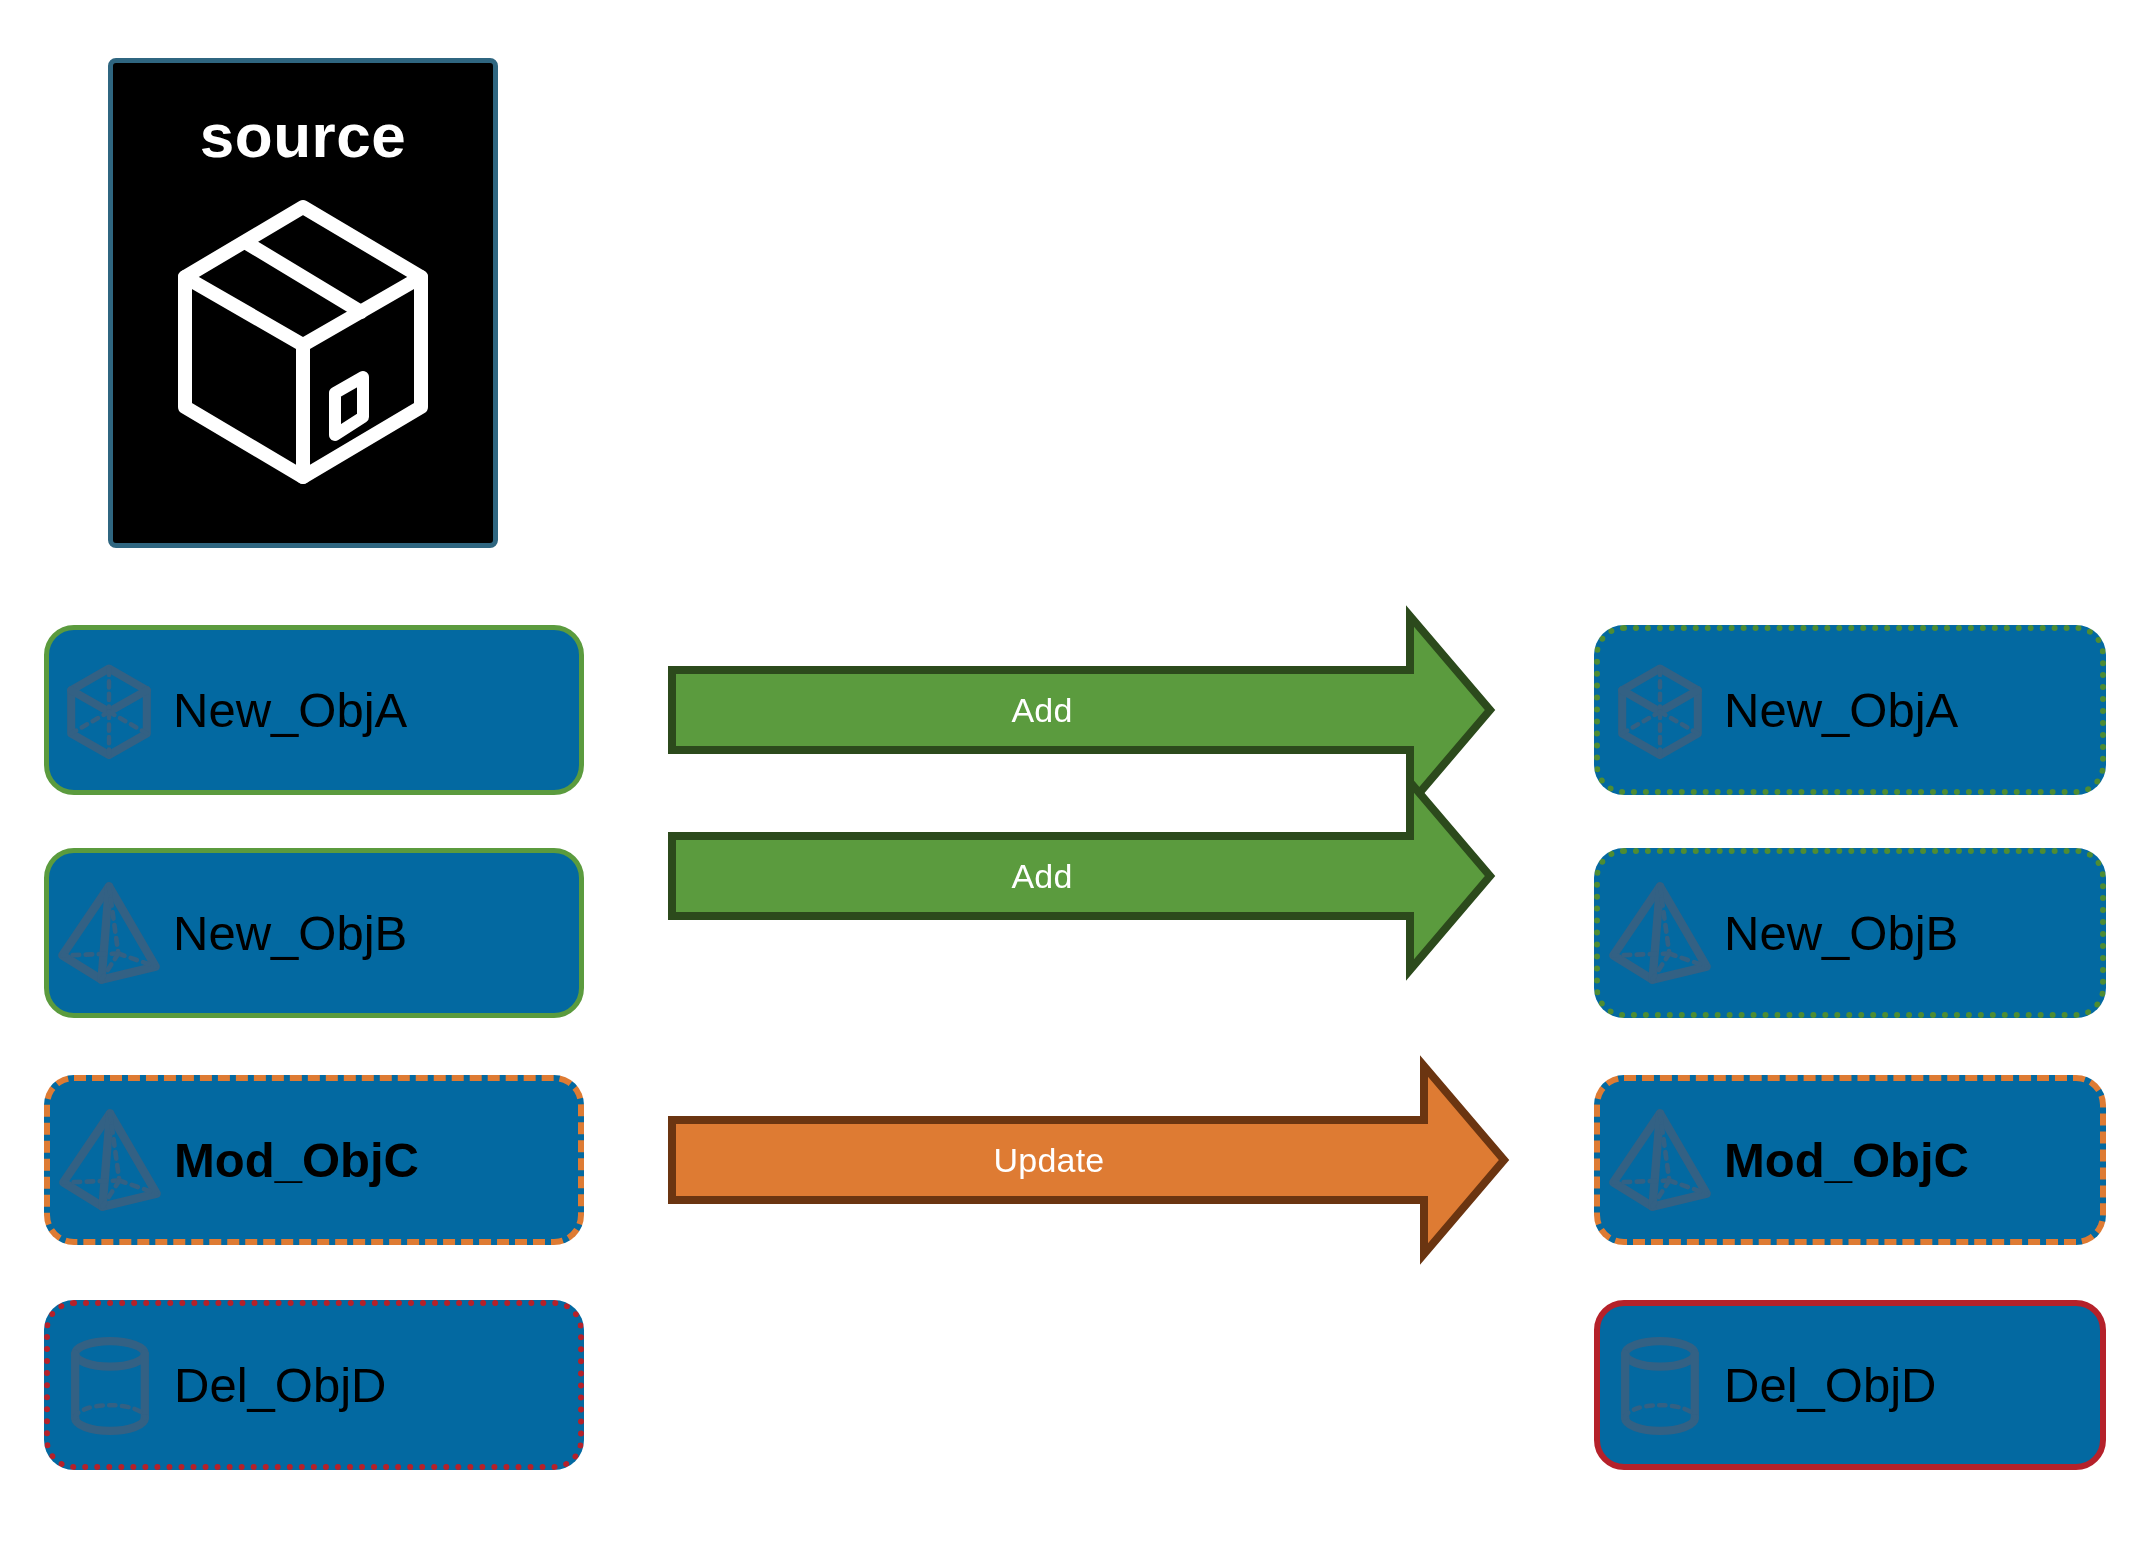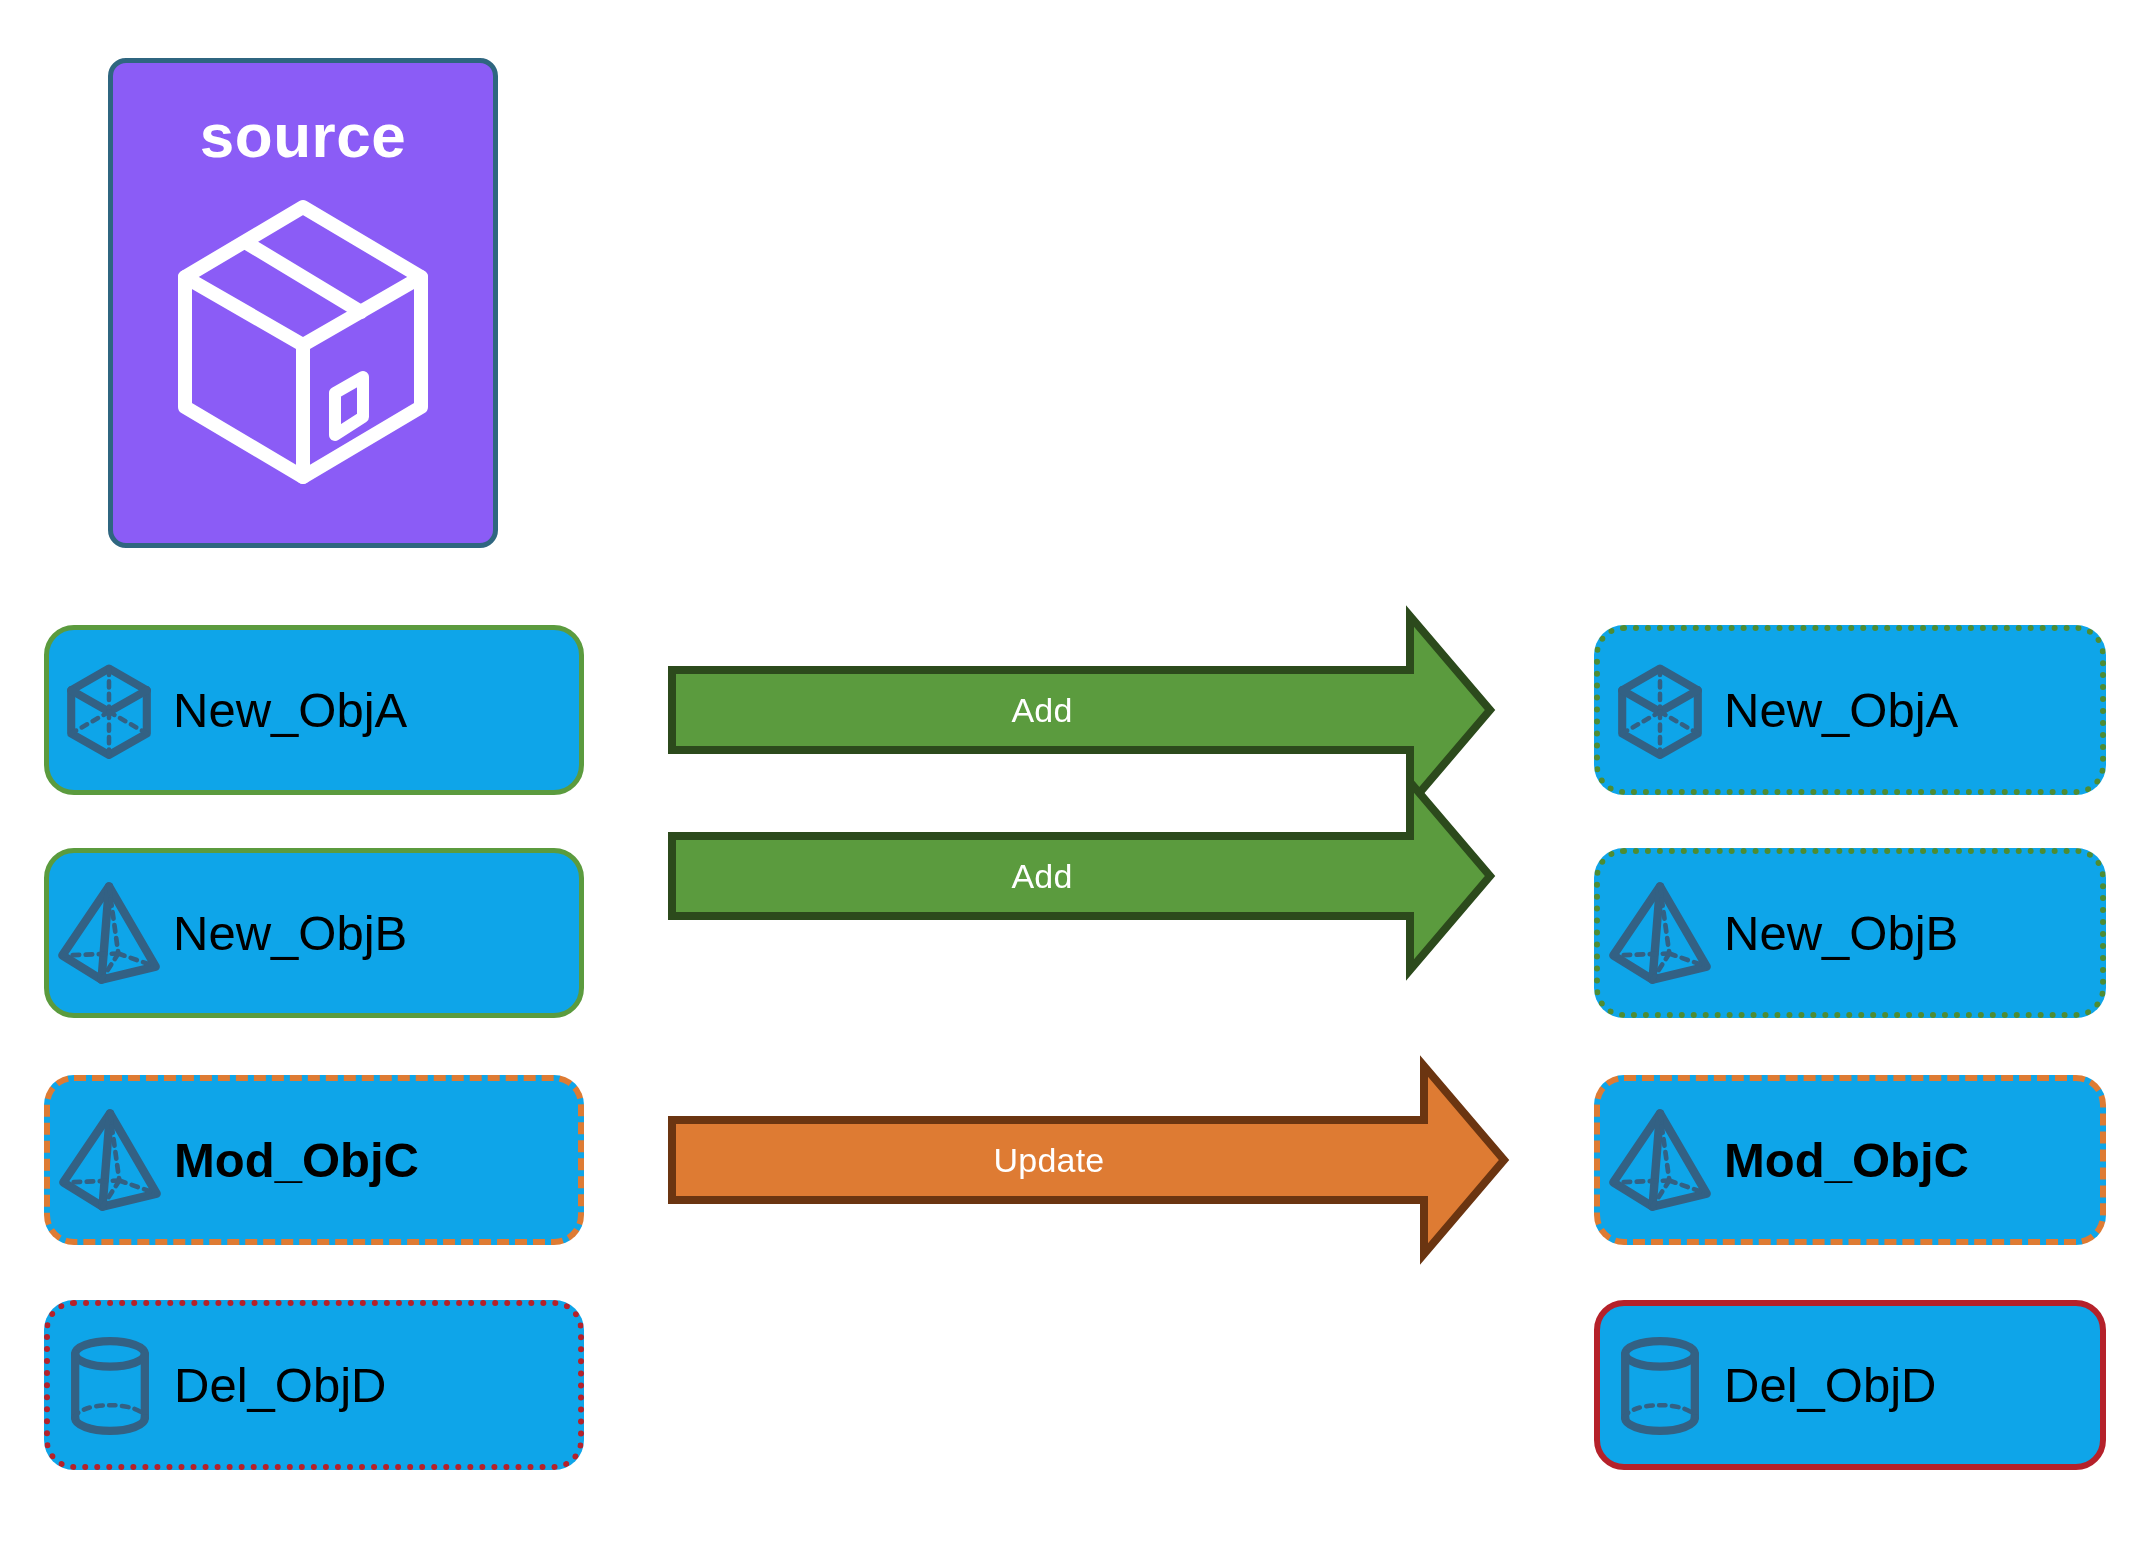--- a/index.html
+++ b/index.html
@@ -7,44 +7,44 @@
   body{
     width:2150px;height:1550px;position:relative;overflow:hidden;
     font-family:"Liberation Sans","DejaVu Sans",sans-serif;
     -webkit-font-smoothing:antialiased;
   }
   .canvas{position:absolute;inset:0;}
 
   
   .endpoint{
     position:absolute;
-    background:#8b5cf6;
+    background:#000000;
     border:5px solid #2F6680;
-    border-radius:18px;
+    border-radius:8px;
     box-sizing:border-box;
     display:flex;flex-direction:column;align-items:center;
   }
   .endpoint .ep-title{
     color:#ffffff;font-weight:bold;font-size:62px;letter-spacing:.5px;
     margin-top:42px;line-height:1;
   }
   .endpoint .ep-icon{margin-top:18px;}
 
   
   .bigarrow{position:absolute;}
   .bigarrow .lbl{
     position:absolute;left:0;top:0;width:100%;height:100%;
     display:flex;align-items:center;justify-content:center;
     color:#ffffff;font-size:46px;letter-spacing:.3px;
     padding-right:90px;box-sizing:border-box;pointer-events:none;
   }
 
   
   .pill{
-    position:absolute;box-sizing:border-box;background:#0ea5e9;
+    position:absolute;box-sizing:border-box;background:#0369a1;
     border-radius:30px;display:flex;align-items:center;
   }
   .pill .pill-icon{
     width:120px;flex:0 0 120px;display:flex;align-items:center;justify-content:center;
   }
   .pill .pill-label{
     font-size:49px;color:#000000;line-height:1;white-space:nowrap;
     margin-left:4px;
   }
   .pill.b-solid-green {border:5px solid #5B9B3E;}

